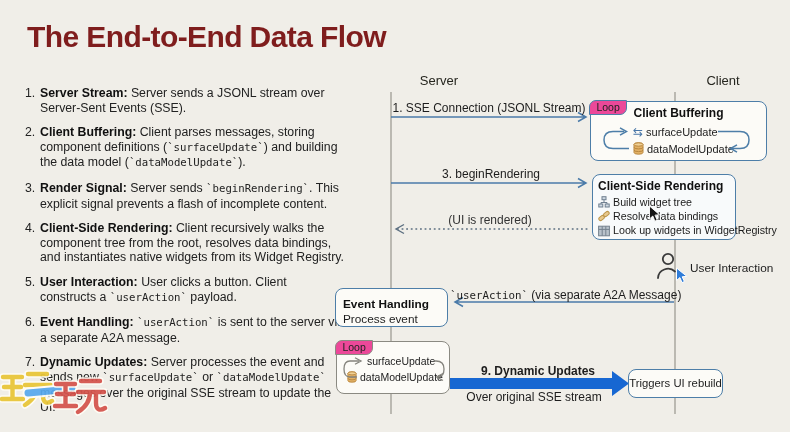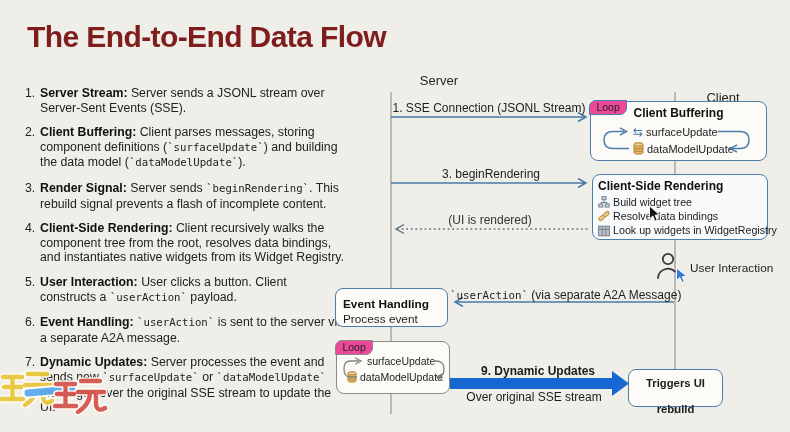--- a/index.html
+++ b/index.html
@@ -30,35 +30,35 @@
   .looptab.gray{border-color:#8b8a82;}
   .boxtitle{font-weight:bold;font-size:12px;color:#101010;white-space:nowrap;}
   .row{display:flex;align-items:center;white-space:nowrap;}
   .icn{display:inline-flex;flex:none;margin-right:3px;}
   
   #buffering{left:590px;top:101px;width:177px;height:60px;}
   #buffering .boxtitle{position:absolute;left:0;right:0;top:4px;text-align:center;}
   #buffering .rows{position:absolute;left:42px;top:21px;font-size:11px;}
   #buffering .row{height:17px;}
   
-  #rendering{left:592px;top:174px;width:176px;height:66px;padding:4px 5px;background:#f8fafb;}
+  #rendering{left:592px;top:174px;width:144px;height:66px;padding:4px 5px;background:#f8fafb;}
   #rendering .boxtitle{margin-bottom:2px;}
   #rendering .row{font-size:10.7px;line-height:14.2px;color:#1b1b1b;}
   
   #eventhandling{left:335px;top:288px;width:113px;height:39px;padding:8px 7px;}
   #eventhandling .boxtitle{font-size:11.8px;line-height:15px;}
   #eventhandling .sub{font-size:11.8px;line-height:15px;}
   
   #serverloop{left:336px;top:341px;width:114px;height:53px;}
   #serverloop .rows{position:absolute;left:0;top:11px;width:100%;font-size:10.5px;}
   #serverloop .row{height:16px;}
   #serverloop .row.r1{padding-left:30px;}
   #serverloop .row.r2{padding-left:10px;}
   
-  #triggers{left:628px;top:369px;width:95px;height:38px;text-align:center;font-size:11.3px;line-height:26px;font-weight:bold;}
+  #triggers{left:628px;top:369px;width:95px;height:29px;text-align:center;font-size:11.3px;line-height:26px;}
   #ui-label{left:690px;top:261px;font-size:11.8px;white-space:nowrap;}
   
   #watermark{left:-2px;top:363px;opacity:0.93;}
 </style>
 </head>
 <body>
 
 <div style="position:absolute;inset:0;">
 
   <svg class="layer" width="790" height="432">
@@ -81,42 +81,42 @@
       <div class="step">
         <span class="num">1.</span>
         <span class="body"><b>Server Stream: </b><span>Server sends a JSONL stream over Server-Sent Events (SSE).</span></span>
       </div>
       <div class="step">
         <span class="num">2.</span>
         <span class="body"><b>Client Buffering: </b><span>Client parses messages, storing component definitions (</span><code>`surfaceUpdate`</code><span>) and building the data model (</span><code>`dataModelUpdate`</code><span>).</span></span>
       </div>
       <div class="step">
         <span class="num">3.</span>
-        <span class="body"><b>Render Signal: </b><span>Server sends </span><code>`beginRendering`</code><span>. This rebuild signal prevents a flash of incomplete content.</span></span>
+        <span class="body"><b>Render Signal: </b><span>Server sends </span><code>`beginRendering`</code><span>. This explicit signal prevents a flash of incomplete content.</span></span>
       </div>
       <div class="step">
         <span class="num">4.</span>
         <span class="body"><b>Client-Side Rendering: </b><span>Client recursively walks the component tree from the root, resolves data bindings, and instantiates native widgets from its Widget Registry.</span></span>
       </div>
       <div class="step">
         <span class="num">5.</span>
         <span class="body"><b>User Interaction: </b><span>User clicks a button. Client constructs a </span><code>`userAction`</code><span> payload.</span></span>
       </div>
       <div class="step">
         <span class="num">6.</span>
         <span class="body"><b>Event Handling: </b><code>`userAction`</code><span> is sent to the server via a separate A2A message.</span></span>
       </div>
       <div class="step">
         <span class="num">7.</span>
         <span class="body"><b>Dynamic Updates: </b><span>Server processes the event and sends new </span><code>`surfaceUpdate`</code><span> or </span><code>`dataModelUpdate`</code><span> messages over the original SSE stream to update the UI.</span></span>
       </div>
     </div>
 
   <div class="abs actor" style="left:391px;top:73px;">Server</div>
-  <div class="abs actor" style="left:675px;top:90px;">Client</div>
+  <div class="abs actor" style="left:675px;top:73px;">Client</div>
 
   <div class="mlabel" style="left:489px;top:101px;">1. SSE Connection (JSONL Stream)</div>
   <div class="mlabel" style="left:491px;top:167px;">3. beginRendering</div>
   <div class="mlabel" style="left:490px;top:213px;color:#333;">(UI is rendered)</div>
   <div class="mlabel" style="left:559px;top:288px;"><span>6. </span><code>`userAction`</code><span> (via separate A2A Message)</span></div>
   <div class="mlabel" style="left:538px;top:364px;font-weight:bold;">9. Dynamic Updates</div>
   <div class="mlabel" style="left:534px;top:390px;">Over original SSE stream</div>
 
   <div class="box" id="buffering">
     <div class="looptab">Loop</div>

